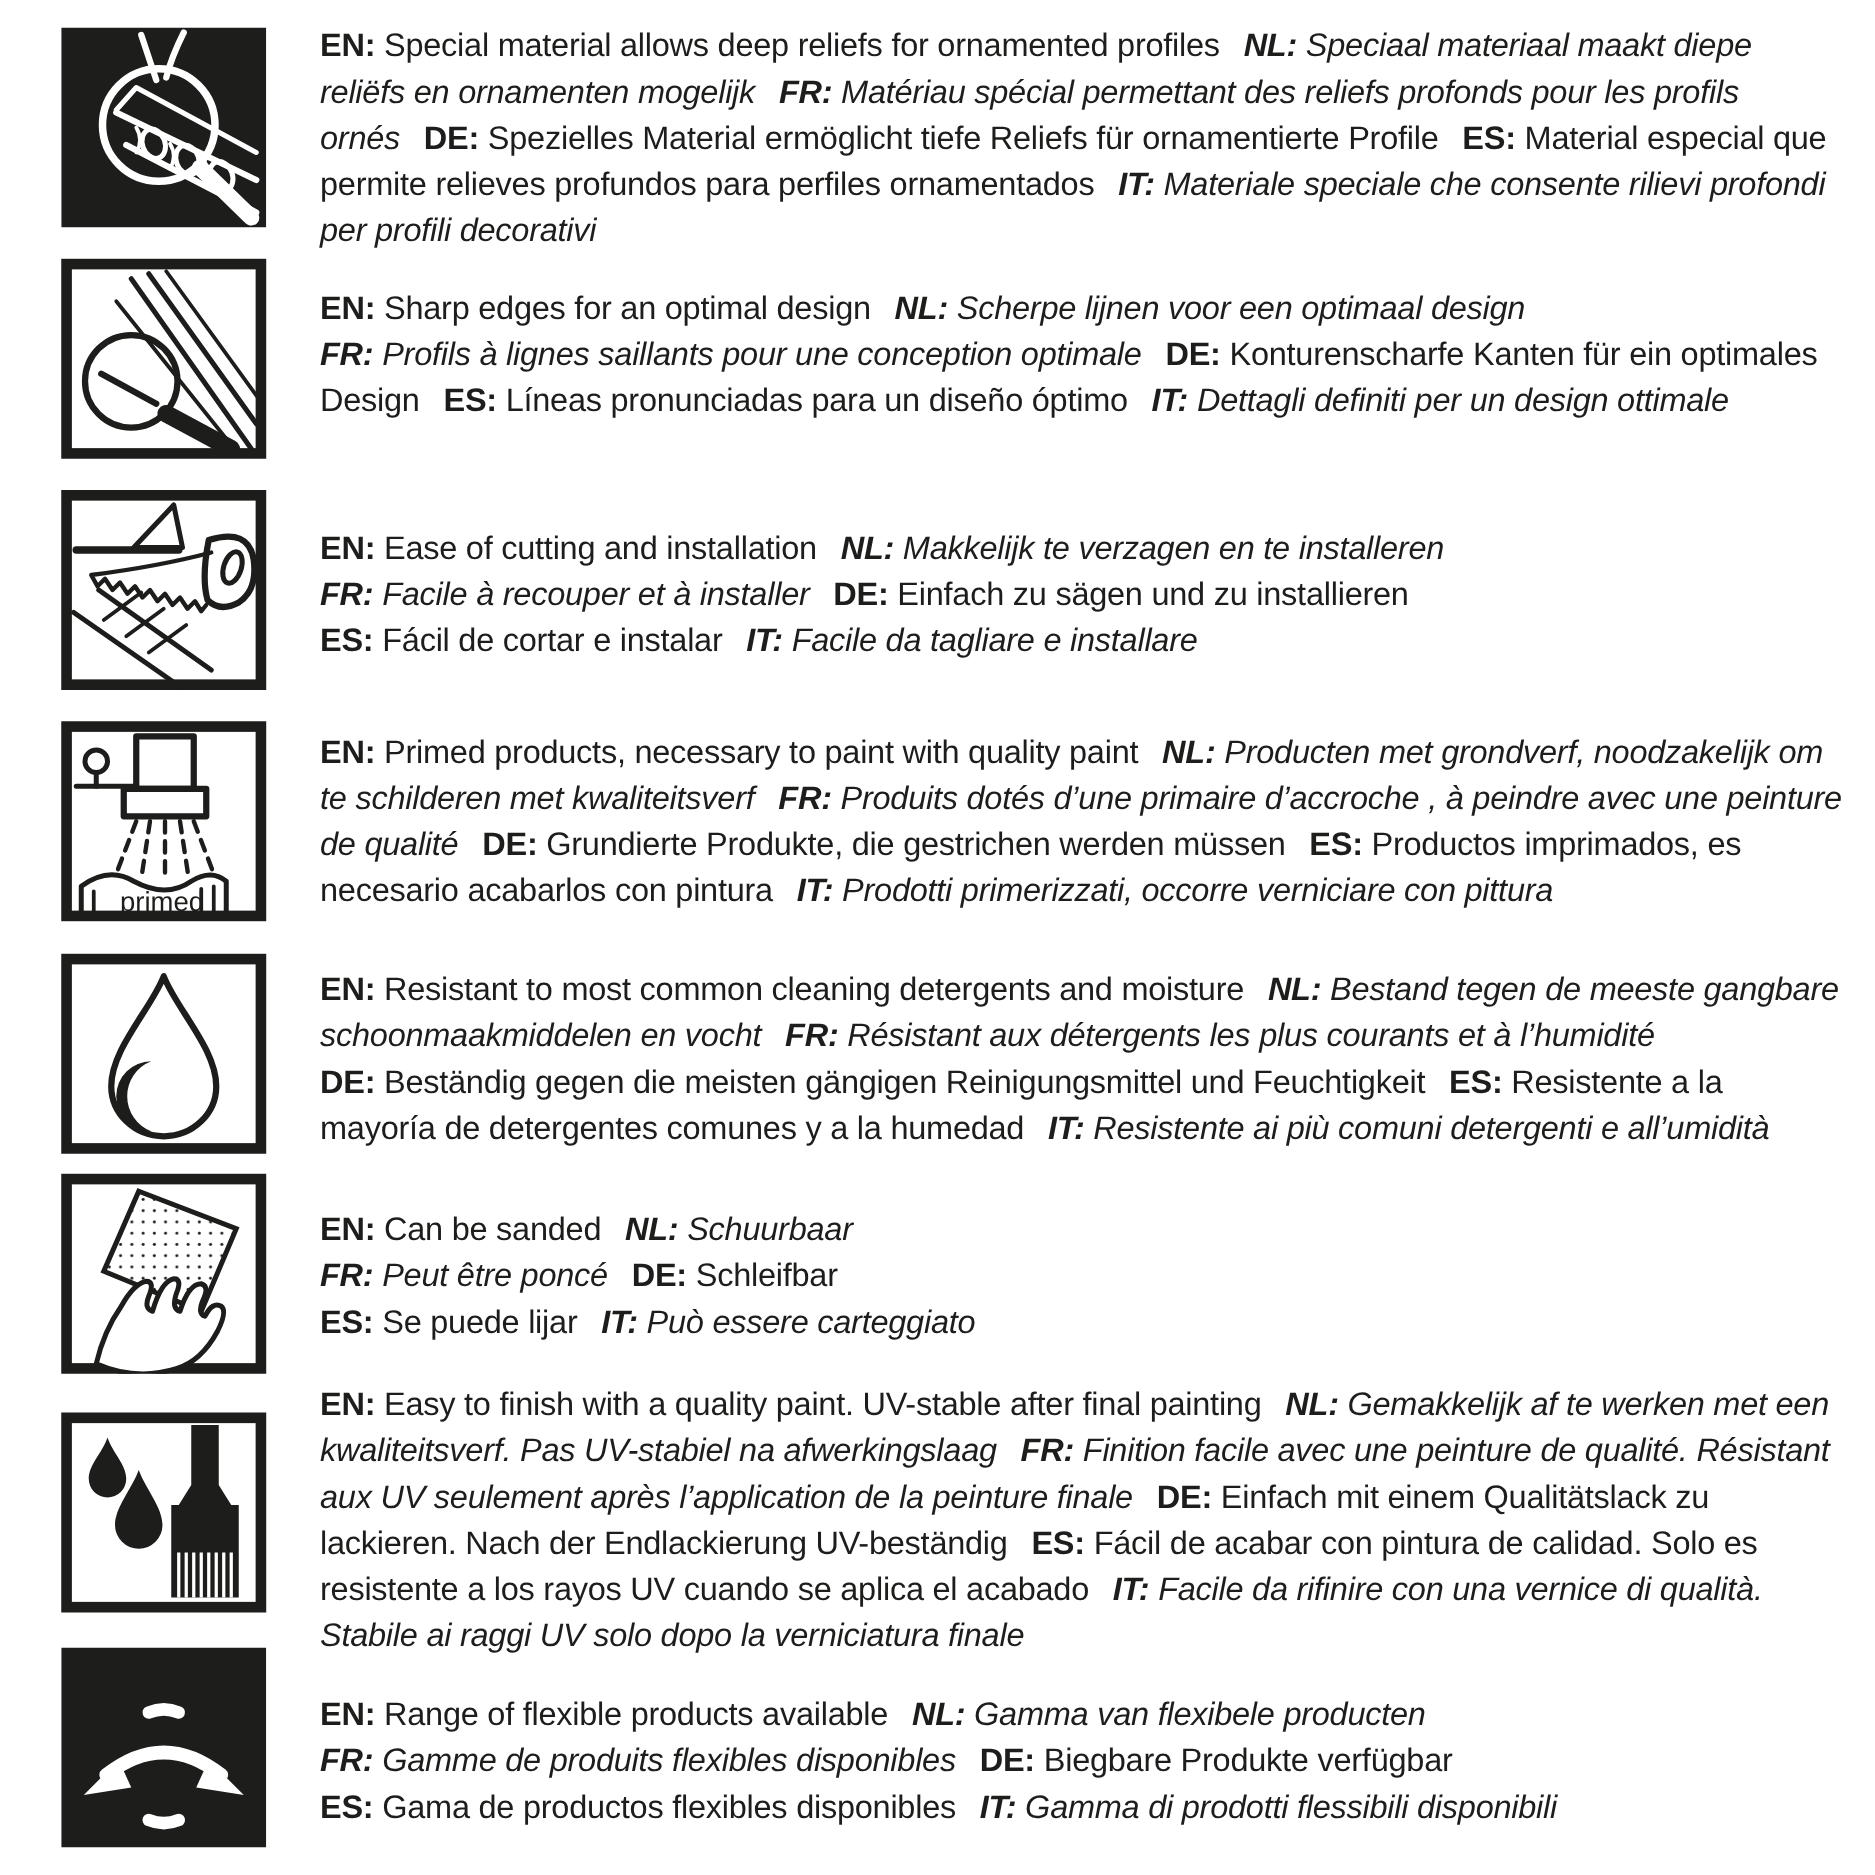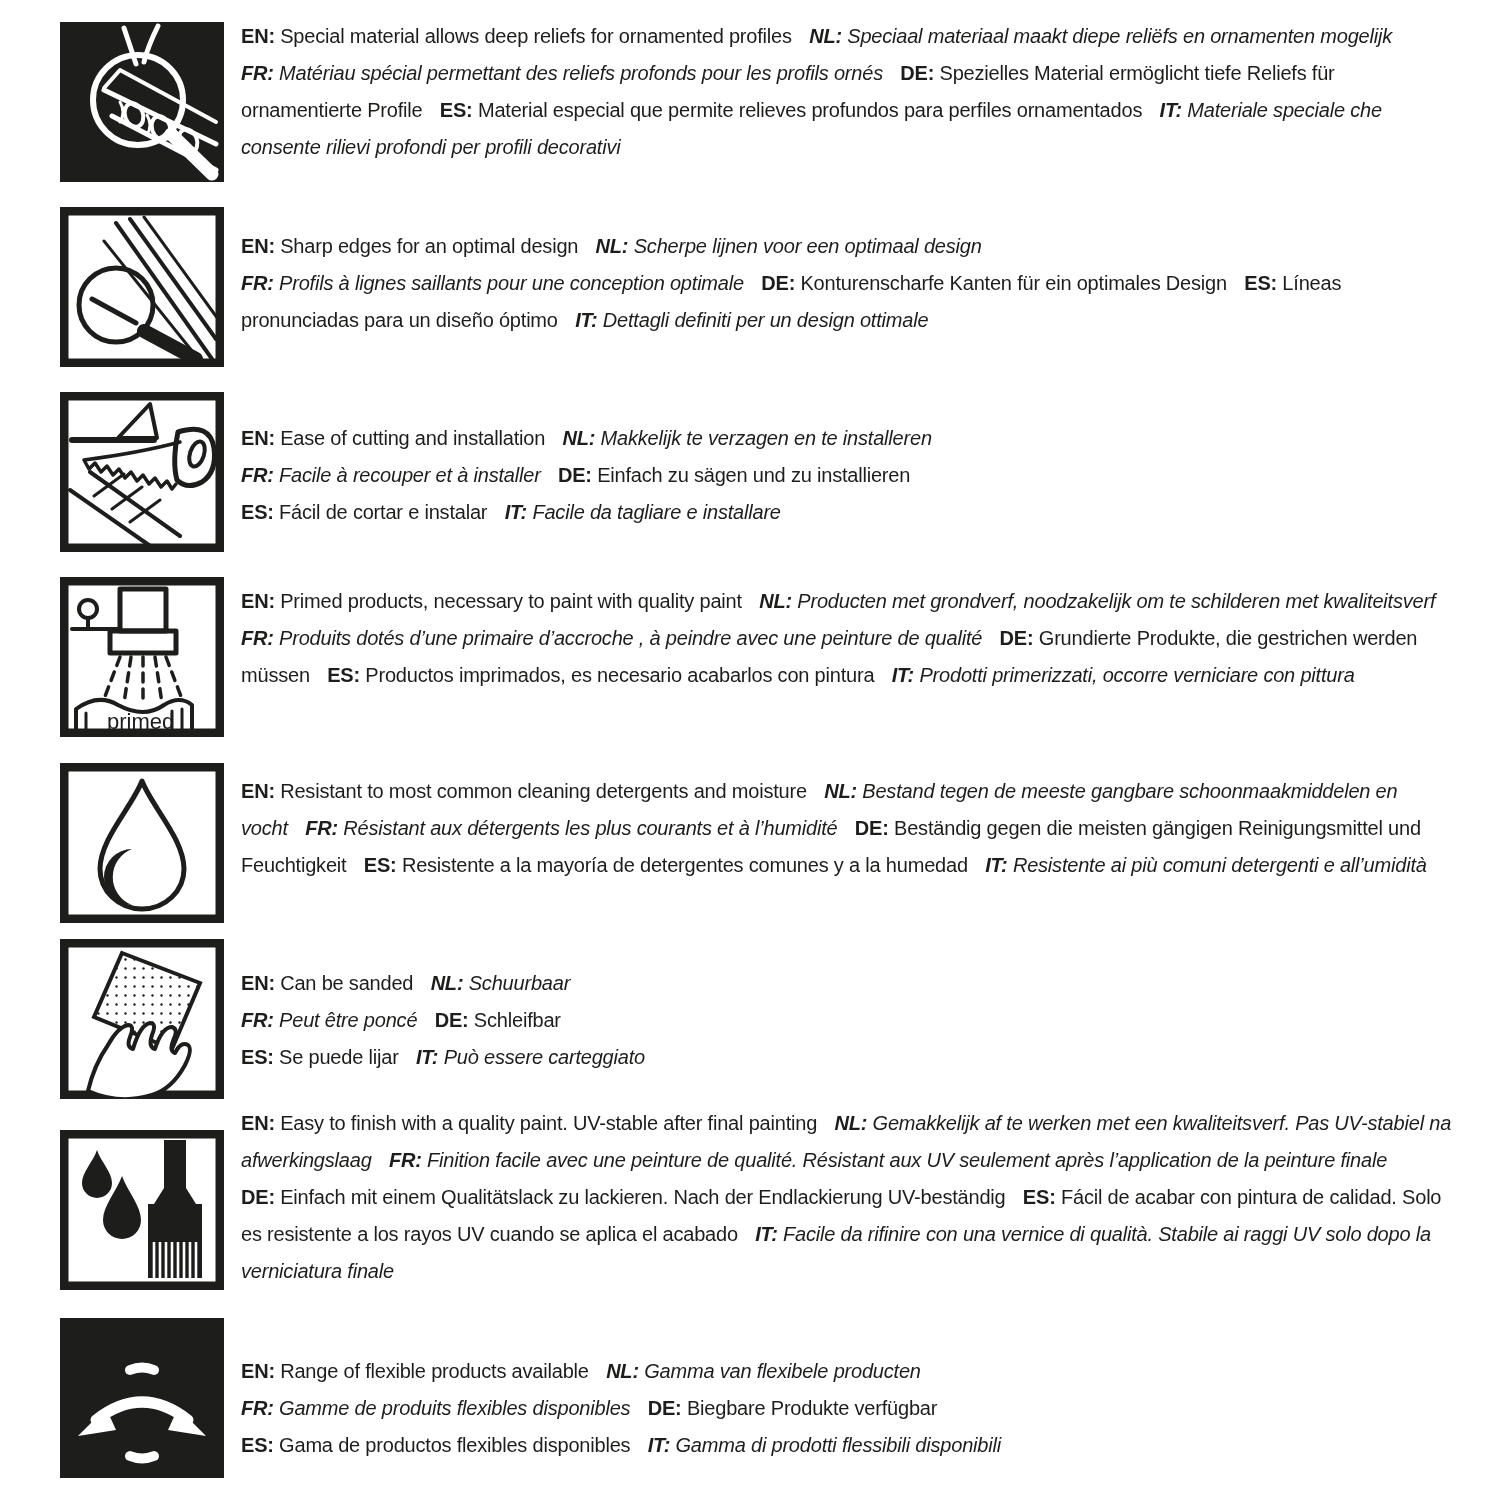--- a/index.html
+++ b/index.html
@@ -1,20 +1,20 @@
 <!DOCTYPE html>
 <html><head>
 <meta charset="utf-8">
 <style>
   html,body{margin:0;padding:0;background:#ffffff;}
   #page{position:relative;width:1500px;height:1500px;background:#ffffff;overflow:hidden;
         font-family:"Liberation Sans",sans-serif;color:#1d1d1b;}
-  .icon-box{position:absolute;left:60px;width:164px;height:160px;}
+  .icon-box{position:absolute;left:49px;width:164px;height:160px;}
   .icon-box svg{display:block;width:100%;height:100%;}
-  .row-text{position:absolute;left:241px;width:1218px;font-size:20px;line-height:37px;
+  .row-text{position:absolute;left:256px;width:1218px;font-size:26px;line-height:37px;
             letter-spacing:-0.2px;}
   .seg{margin-right:12px;}
   .seg .lab{font-weight:700;}
   .seg.ital{font-style:italic;}
   .stroke{fill:none;stroke:#1d1d1b;stroke-linecap:round;stroke-linejoin:round;}
   .wstroke{fill:none;stroke:#ffffff;stroke-linecap:round;stroke-linejoin:round;}
   .frame{fill:#ffffff;stroke:#1d1d1b;stroke-width:9;}
   .inkfill{fill:#1d1d1b;}
   .wfill{fill:#ffffff;}
 </style>

